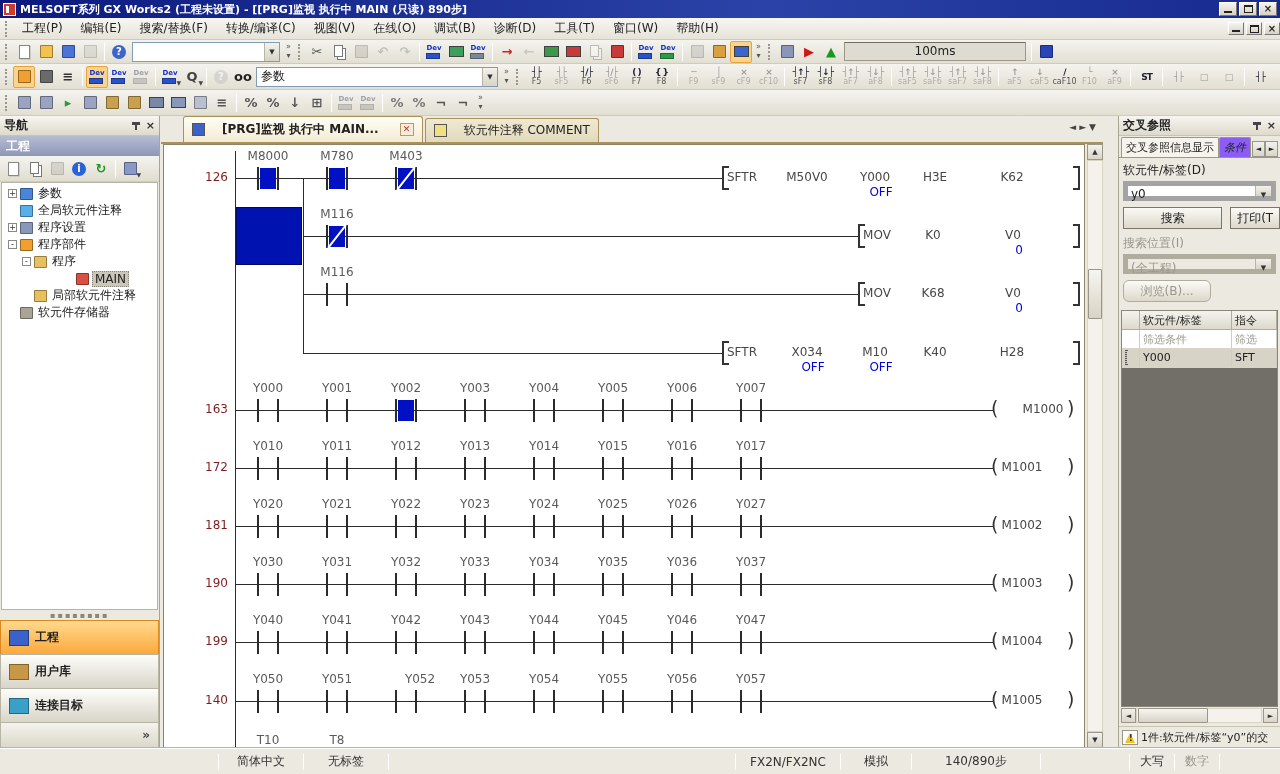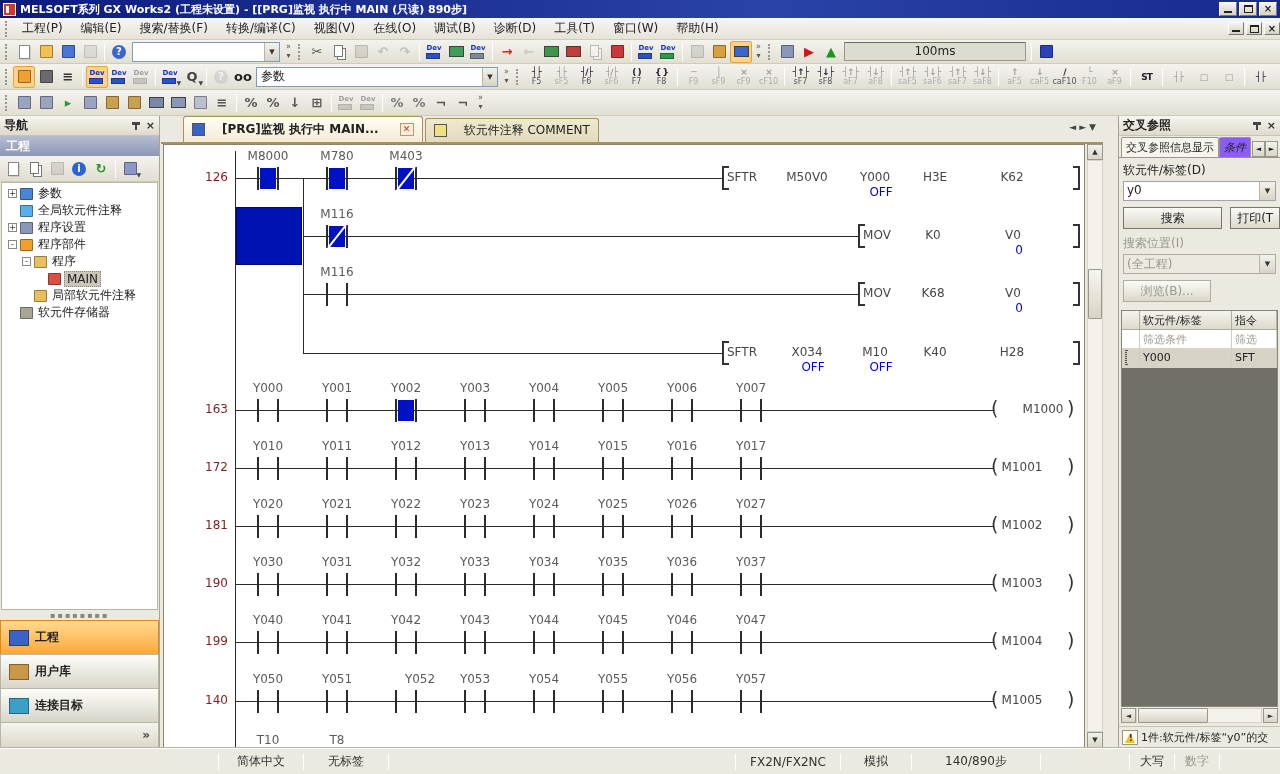--- a/index.html
+++ b/index.html
@@ -133,21 +133,21 @@
   
   #xref { position:absolute; left:1118px; top:0; width:162px; height:632px; background:#ece9e0; border-left:1px solid #a8a496; display:flex; flex-direction:column; }
   #xref-tabs { height:22px; display:flex; align-items:flex-end; padding:2px 2px 0 2px; border-bottom:1px solid #9a968a; }
   .xtab { border:1px solid #9a968a; border-bottom:none; border-radius:2px 2px 0 0; padding:2px 4px; font-size:11px; white-space:nowrap; overflow:hidden; }
   .xtab.active { background:#f6f4ec; height:20px; }
   .xtab.more { background:#8b5cf6; max-width:34px;font-style:italic; }
   .xtab-arrows { margin-left:auto; display:flex; }
   .xtab-arrows span { width:13px; height:16px; border:1px solid #9a968a; background:linear-gradient(#f2f1ec,#d9d5c7); font-size:7px; text-align:center; line-height:15px; }
   .xlabel { font-size:12px; padding:4px 4px 2px; }
   .xlabel.dim, .dim { color:#9a988c; }
-  .xcombo { height:20px; margin:0 4px; background:#fff; border:1px solid #a3a3a3; display:flex; }
+  .xcombo { height:20px; margin:0 4px; background:#fff; border:5px solid #a3a3a3; display:flex; }
   .xcombo.dim { background:#ece9e0; border-color:#b0ac9e; }
   .xcombo .cval { flex:1; padding:1px 3px; font-size:12px; }
   .xcombo .carr { width:16px; background:linear-gradient(#f2f1ec,#d8d4c6); border-left:1px solid #b8b4a6; font-size:7px; text-align:center; line-height:18px; color:#333; }
   .xbtnrow { display:flex; margin:6px 0 2px 4px; gap:8px; }
   .xbtn { height:22px; border:1px solid #7a7668; background:linear-gradient(#fbfaf6,#dcd8ca);
     font-size:12px; text-align:center; line-height:20px; white-space:nowrap; overflow:hidden; }
   .xbtn.dim { color:#9a988c; border-color:#b0ac9e; }
   #xref-table { margin:6px 2px 0; border:1px solid #8a867a; background:#716f68; flex:1; overflow:hidden; }
   .xth { display:flex; background:linear-gradient(#f4f3ee,#ddd9cb); border-bottom:1px solid #b0ac9e; height:19px; }
   .xth div { padding:2px 3px; font-size:11px; border-right:1px solid #b0ac9e; white-space:nowrap; overflow:hidden; }
@@ -600,21 +600,21 @@
           <div class="trow" style="padding-left: 6px;">
             <span class="texp">-</span>
             <span class="ticon" style="background: rgb(240, 160, 48);"></span>
             <span class="tlabel">程序部件</span>
           </div>
           <div class="trow" style="padding-left: 20px;">
             <span class="texp">-</span>
             <span class="ticon" style="background: rgb(232, 192, 96);"></span>
             <span class="tlabel">程序</span>
           </div>
-          <div class="trow" style="padding-left: 34px;">
+          <div class="trow" style="padding-left: 34px; justify-content: center;">
             <span class="texp none"></span>
             <span class="ticon" style="background: rgb(216, 80, 64);"></span>
             <span class="tlabel sel">MAIN</span>
           </div>
           <div class="trow" style="padding-left: 20px;">
             <span class="texp none"></span>
             <span class="ticon" style="background: rgb(232, 192, 96);"></span>
             <span class="tlabel">局部软元件注释</span>
           </div>
           <div class="trow" style="padding-left: 6px;">
@@ -1036,21 +1036,21 @@
       <div class="xbtnrow">
         <span class="xbtn" style="width:104px;">搜索</span>
         <span class="xbtn" style="width:52px;">打印(T</span>
       </div>
       <div class="xlabel dim">搜索位置(I)</div>
       <div class="xcombo dim">
         <span class="cval dim">(全工程)</span>
         <span class="carr dim">▼</span>
       </div>
       <div class="xbtnrow">
-        <span class="xbtn dim" style="width:88px;">浏览(B)...</span>
+        <span class="xbtn dim" style="width:88px;border-radius:6px;">浏览(B)...</span>
       </div>
       <div id="xref-table">
         <div class="xth">
           <div class="xc0"></div>
           <div class="xc1">软元件/标签</div>
           <div class="xc2">指令</div>
         </div>
         <div class="xtr filter">
           <div class="xc0"></div>
           <div class="xc1">筛选条件</div>

